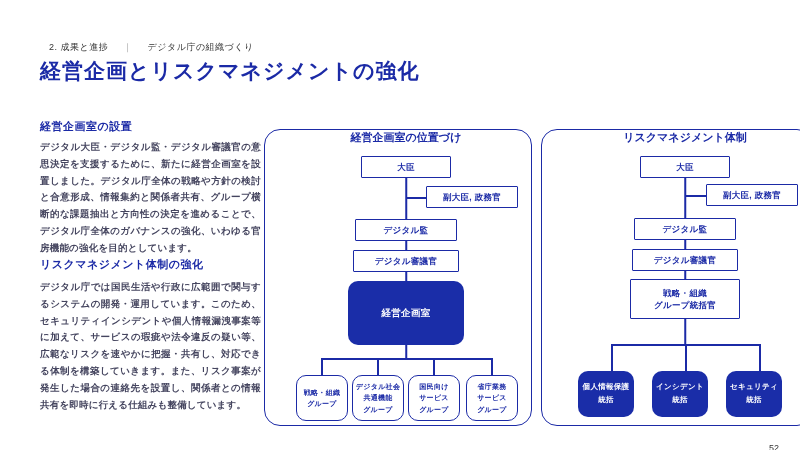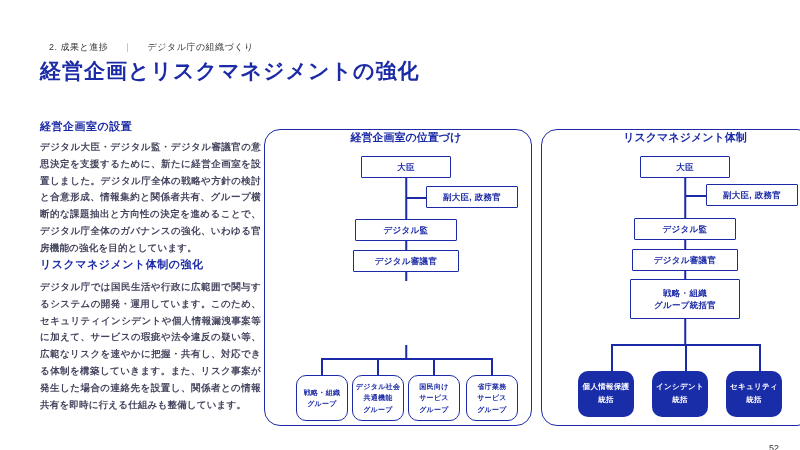--- a/index.html
+++ b/index.html
@@ -133,20 +133,21 @@
   <div class="panel-legend">経営企画室の位置づけ</div>
 
   <div class="node cx" id="p1-minister">大臣</div>
   <div class="conn vline cx" id="p1-v1"></div>
   <div class="conn hline" id="p1-branch"></div>
   <div class="node" id="p1-vice">副大臣, 政務官</div>
   <div class="node cx" id="p1-kan">デジタル監</div>
   <div class="conn vline cx" id="p1-v2"></div>
   <div class="node cx" id="p1-councillor">デジタル審議官</div>
   <div class="conn vline cx" id="p1-v3"></div>
+  <div class="node filled cx" id="p1-office">経営企画室</div>
   <div class="conn vline cx" id="p1-v4"></div>
   <div class="conn hline" id="p1-h"></div>
   <div class="conn vline p1-drop" id="p1-d1"></div>
   <div class="conn vline p1-drop" id="p1-d2"></div>
   <div class="conn vline p1-drop" id="p1-d3"></div>
   <div class="conn vline p1-drop" id="p1-d4"></div>
   <div class="node soft p1-group" id="p1-g1">戦略・組織
 グループ</div>
   <div class="node soft p1-group" id="p1-g2">デジタル社会
 共通機能

